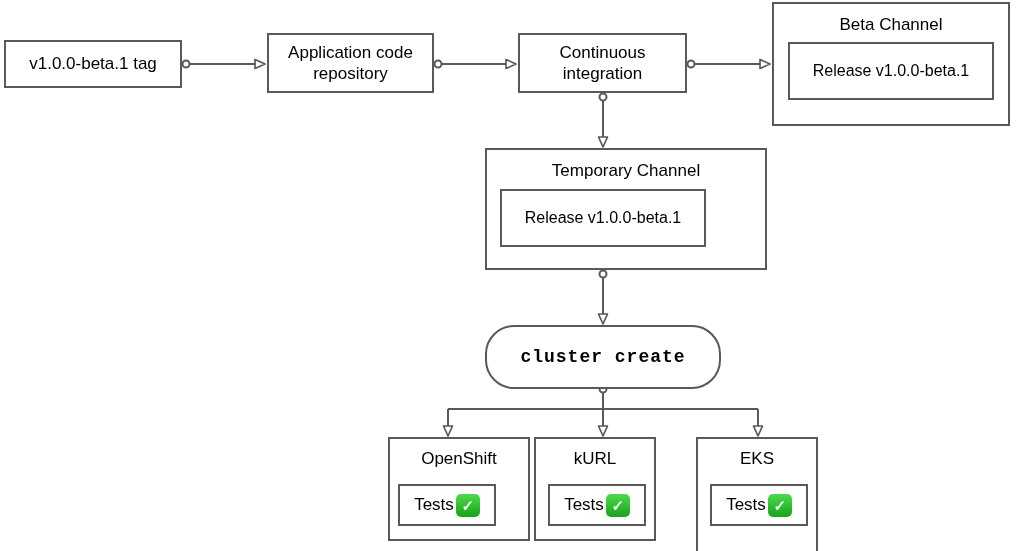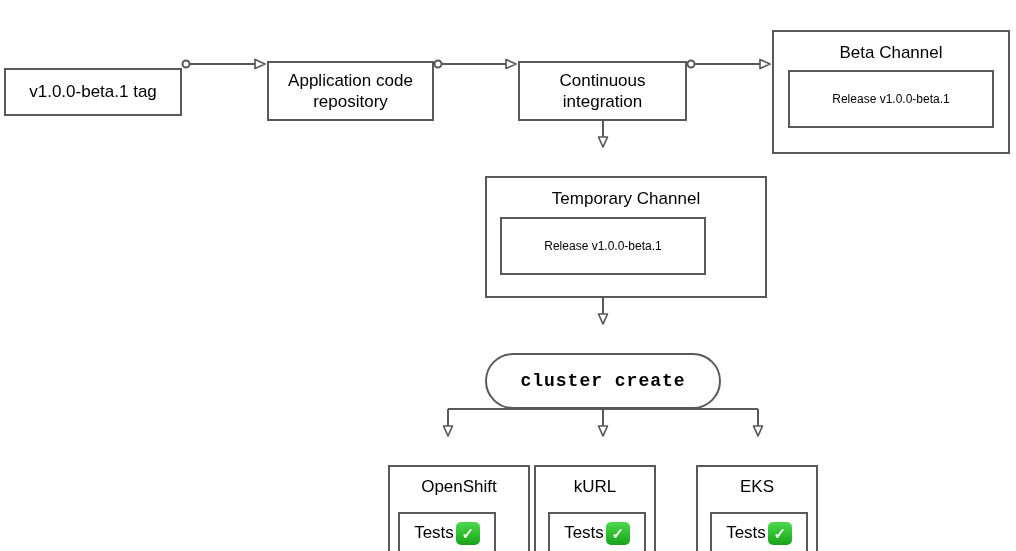--- a/index.html
+++ b/index.html
@@ -15,21 +15,20 @@
   .connectors {
     position: absolute;
     left: 0; top: 0;
     width: 1016px; height: 551px;
   }
   .box {
     position: absolute;
     box-sizing: border-box;
     border: 2px solid #595959;
     background: #ffffff;
-    margin-top: 28px;
   }
   .node-simple {
     display: flex;
     align-items: center;
     justify-content: center;
     text-align: center;
     font-size: 17px;
     line-height: 1.25;
   }
   .container-node .title {
@@ -40,21 +39,21 @@
   }
   .inner-box {
     position: absolute;
     box-sizing: border-box;
     border: 2px solid #595959;
     background: #ffffff;
     display: flex;
     align-items: center;
     justify-content: center;
     text-align: center;
-    font-size: 12px;
+    font-size: 16px;
   }
   .mono-node {
     font-family: "Liberation Mono", monospace;
     font-weight: bold;
     font-size: 18px;
     letter-spacing: 1px;
   }
   .cluster-node .title {
     display: block;
     text-align: center;
@@ -151,21 +150,21 @@
     </div>
   </div>
 
   <div class="box container-node" style="left:485px; top:148px; width:282px; height:122px;">
     <span class="title">Temporary Channel</span>
     <div class="inner-box" style="left:13px; top:39px; width:206px; height:58px;">
       <span>Release v1.0.0-beta.1</span>
     </div>
   </div>
 
-  <div class="box node-simple mono-node" style="left:485px; top:325px; width:236px; height:56px;border-radius:29px;">
+  <div class="box node-simple mono-node" style="left:485px; top:325px; width:236px; height:64px;border-radius:29px;">
     <span>cluster create</span>
   </div>
 
   <div class="box cluster-node" style="left:388px; top:437px; width:142px; height:104px;">
     <span class="title">OpenShift</span>
     <div class="inner-box tests-box" style="left:8px; top:45px; width:98px; height:42px;">
       <span>Tests</span>
       <span class="check-icon">✓</span>
     </div>
   </div>

